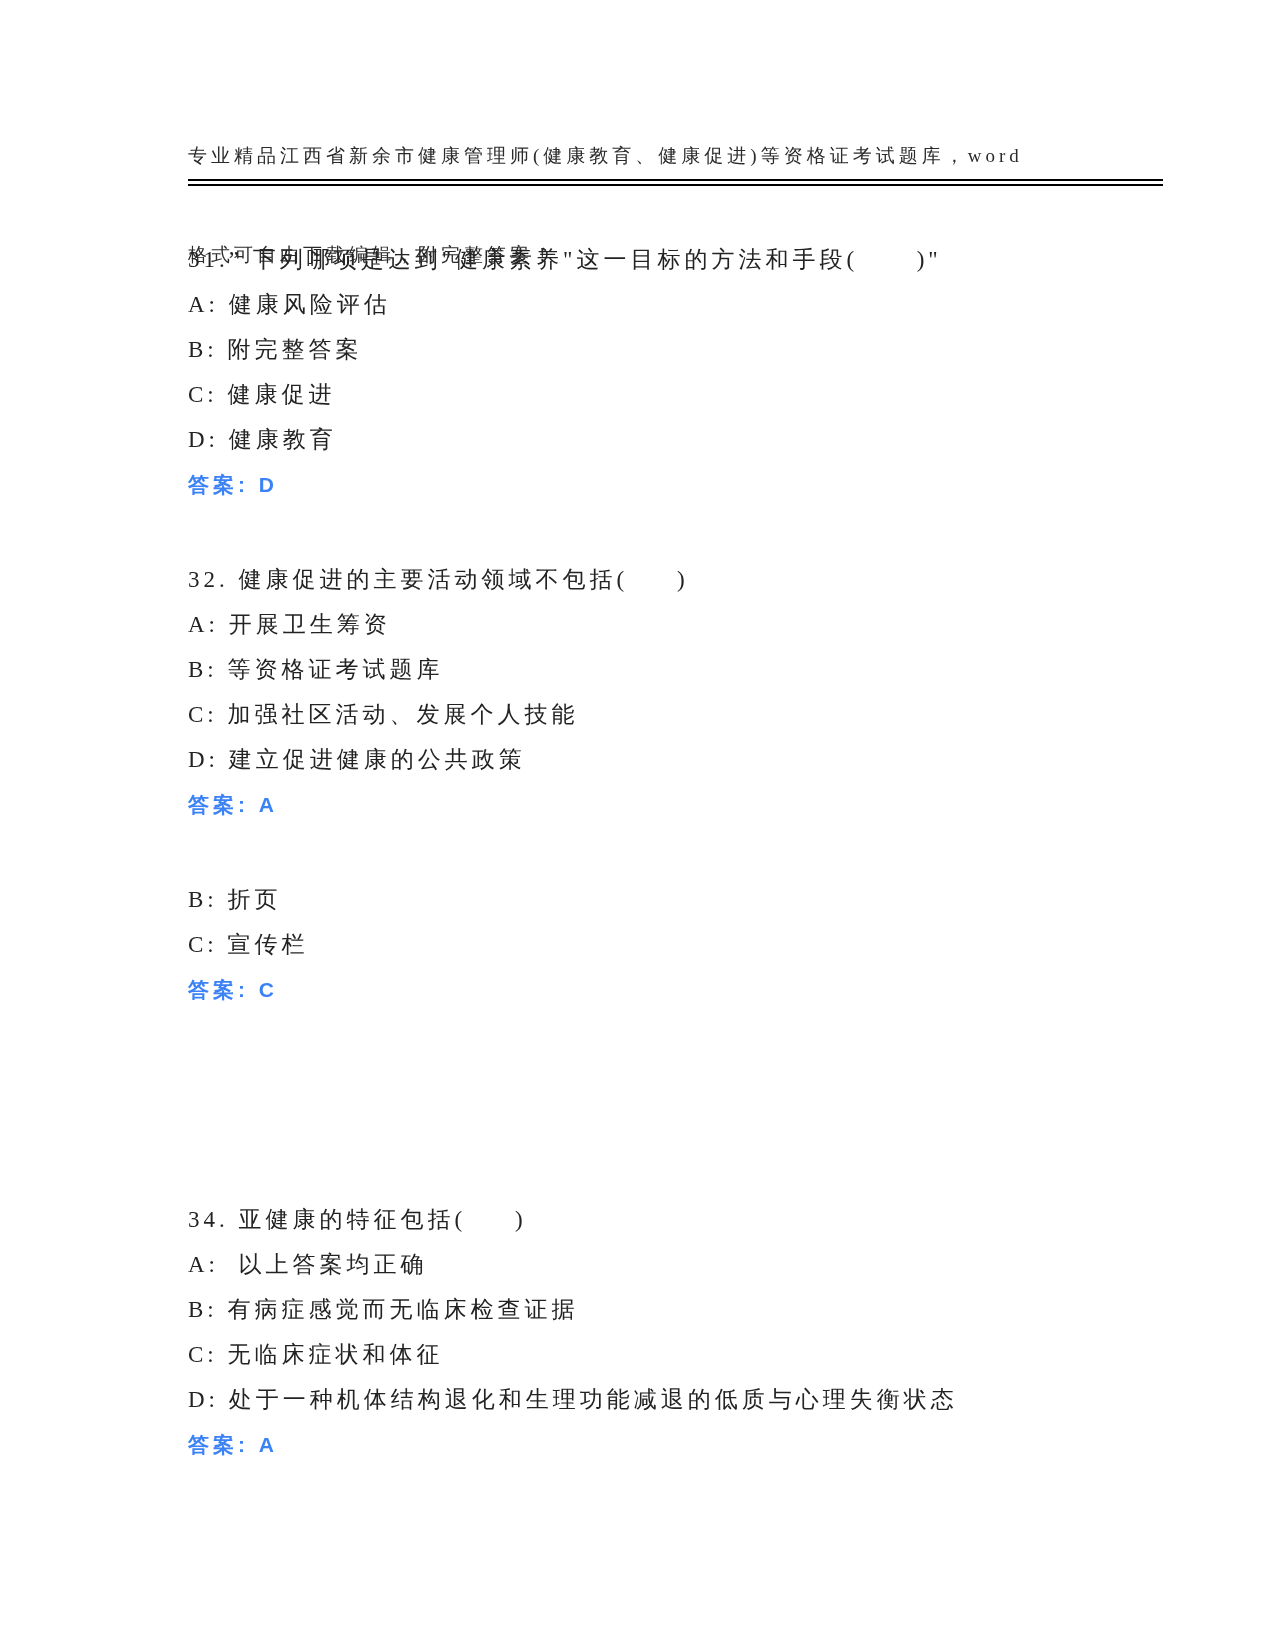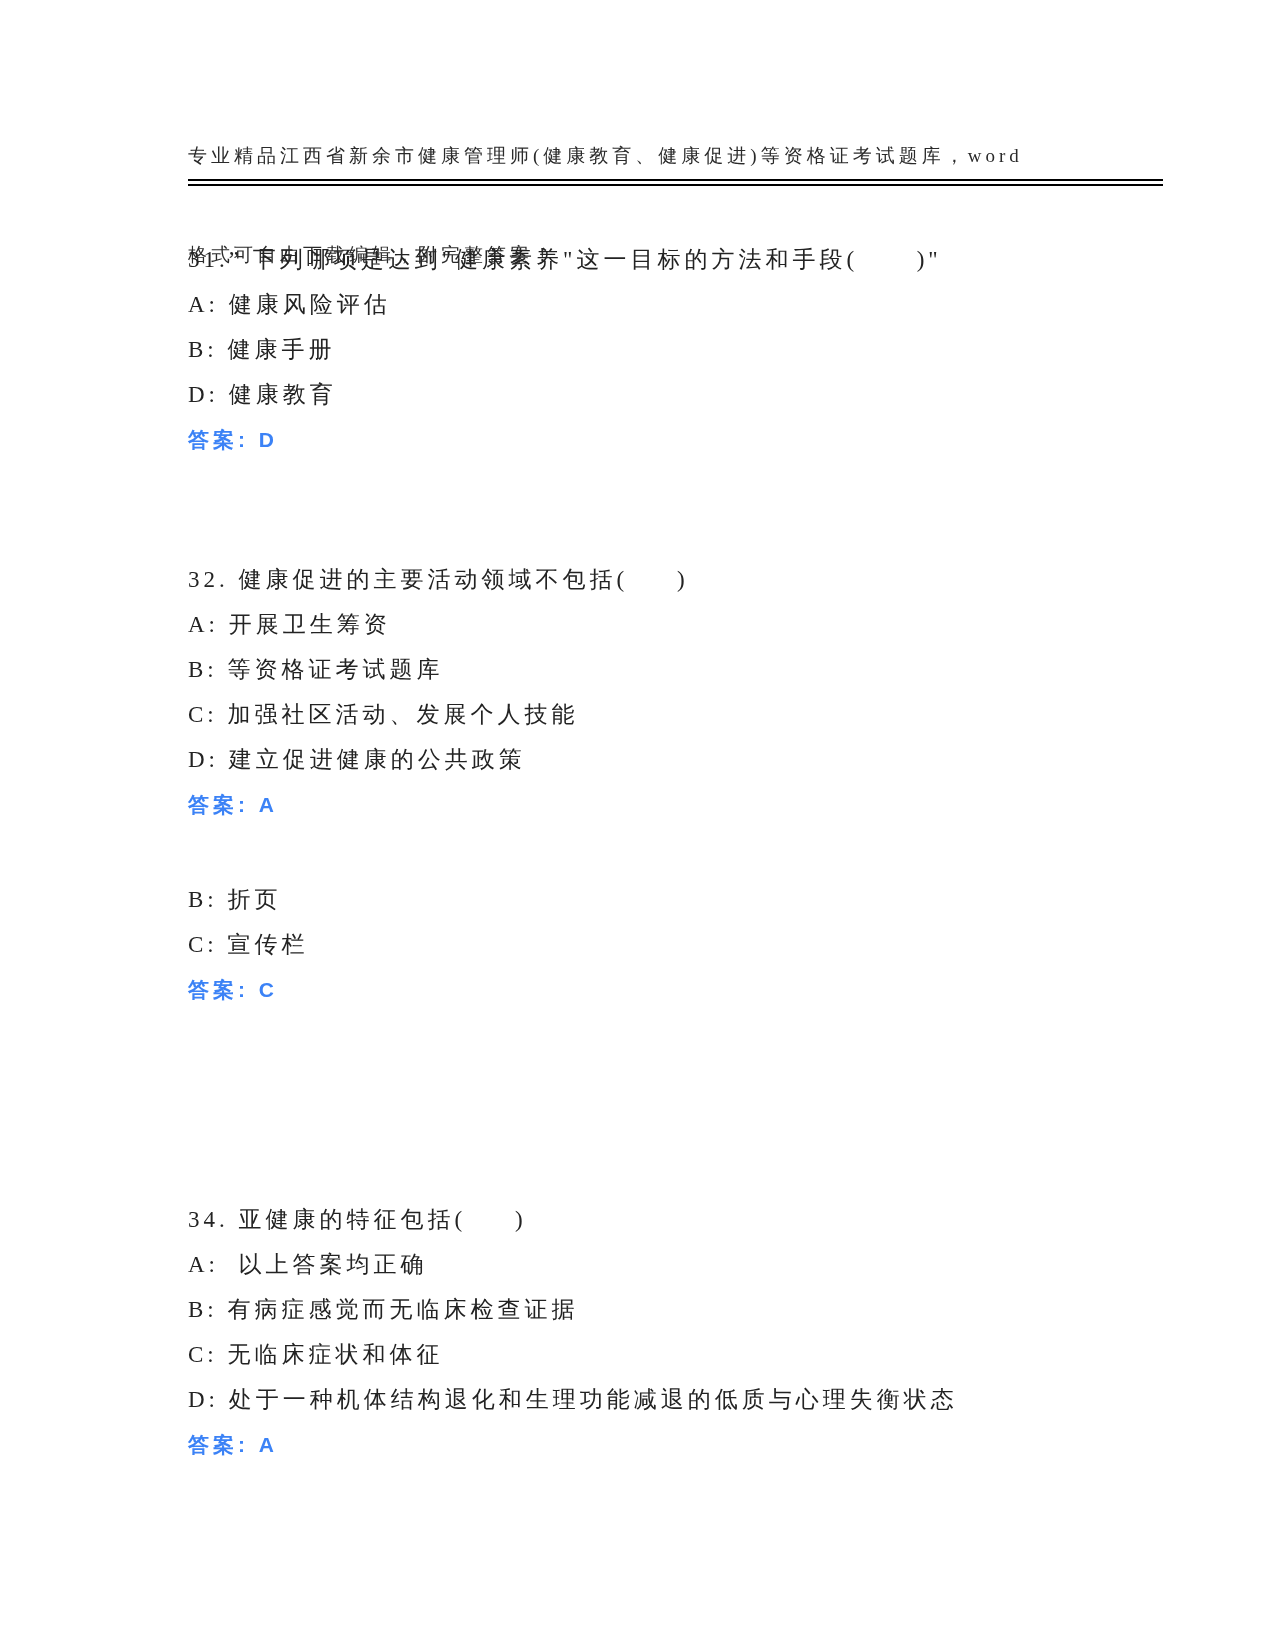--- a/index.html
+++ b/index.html
@@ -64,21 +64,22 @@
   <div class="content-col doc-header">
     <div>专业精品江西省新余市健康管理师(健康教育、健康促进)等资格证考试题库，word</div>
     <div>格式可自由下载编辑，附完整答案！</div>
   </div>
 
   <div class="separator"></div>
 
   <section class="question" style="top:237px">
     <div class="q-line">31.” 下列哪项是达到"健康素养"这一目标的方法和手段(      )"</div>
     <div class="q-line">A: 健康风险评估</div>
-    <div class="q-line">B: 健康手册</div>
+    <div class="q-line">B: 附完整答案</div>
+    <div class="q-line">C: 健康促进</div>
     <div class="q-line">D: 健康教育</div>
     <div class="q-line answer-line">答案: D</div>
   </section>
 
   <section class="question" style="top:557px">
     <div class="q-line">32. 健康促进的主要活动领域不包括(     )</div>
     <div class="q-line">A: 开展卫生筹资</div>
     <div class="q-line">B: 等资格证考试题库</div>
     <div class="q-line">C: 加强社区活动、发展个人技能</div>
     <div class="q-line">D: 建立促进健康的公共政策</div>

